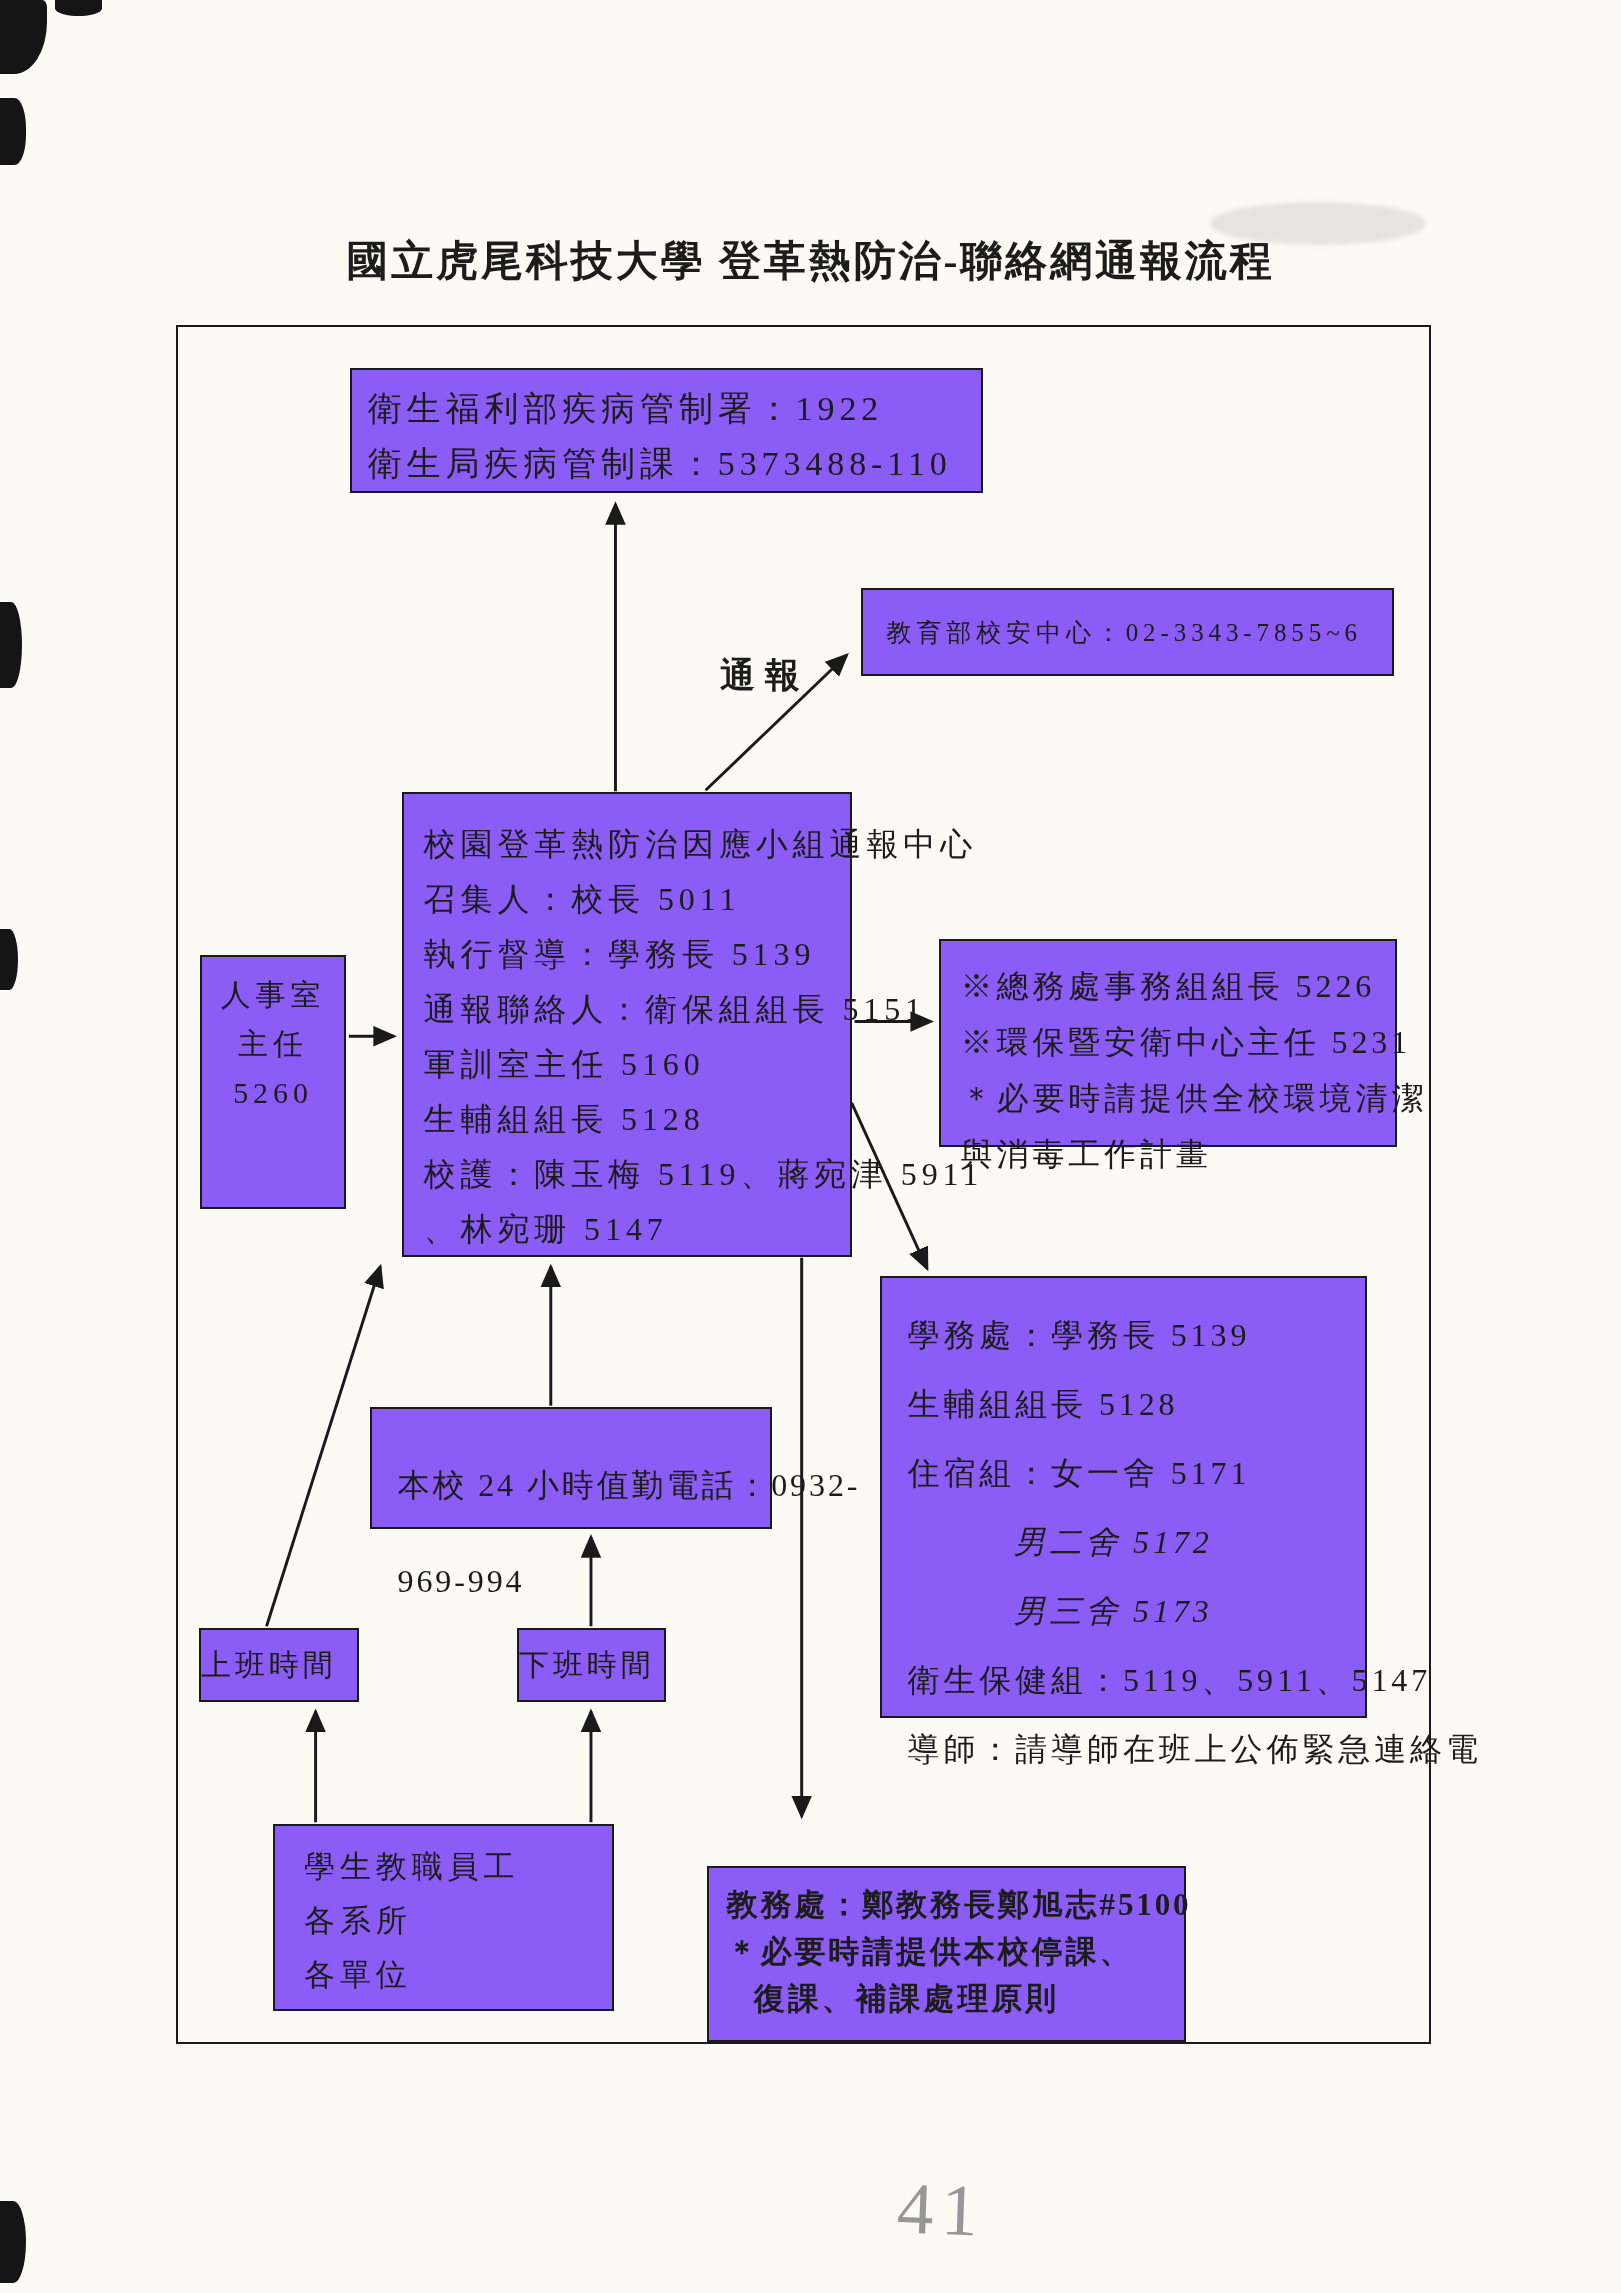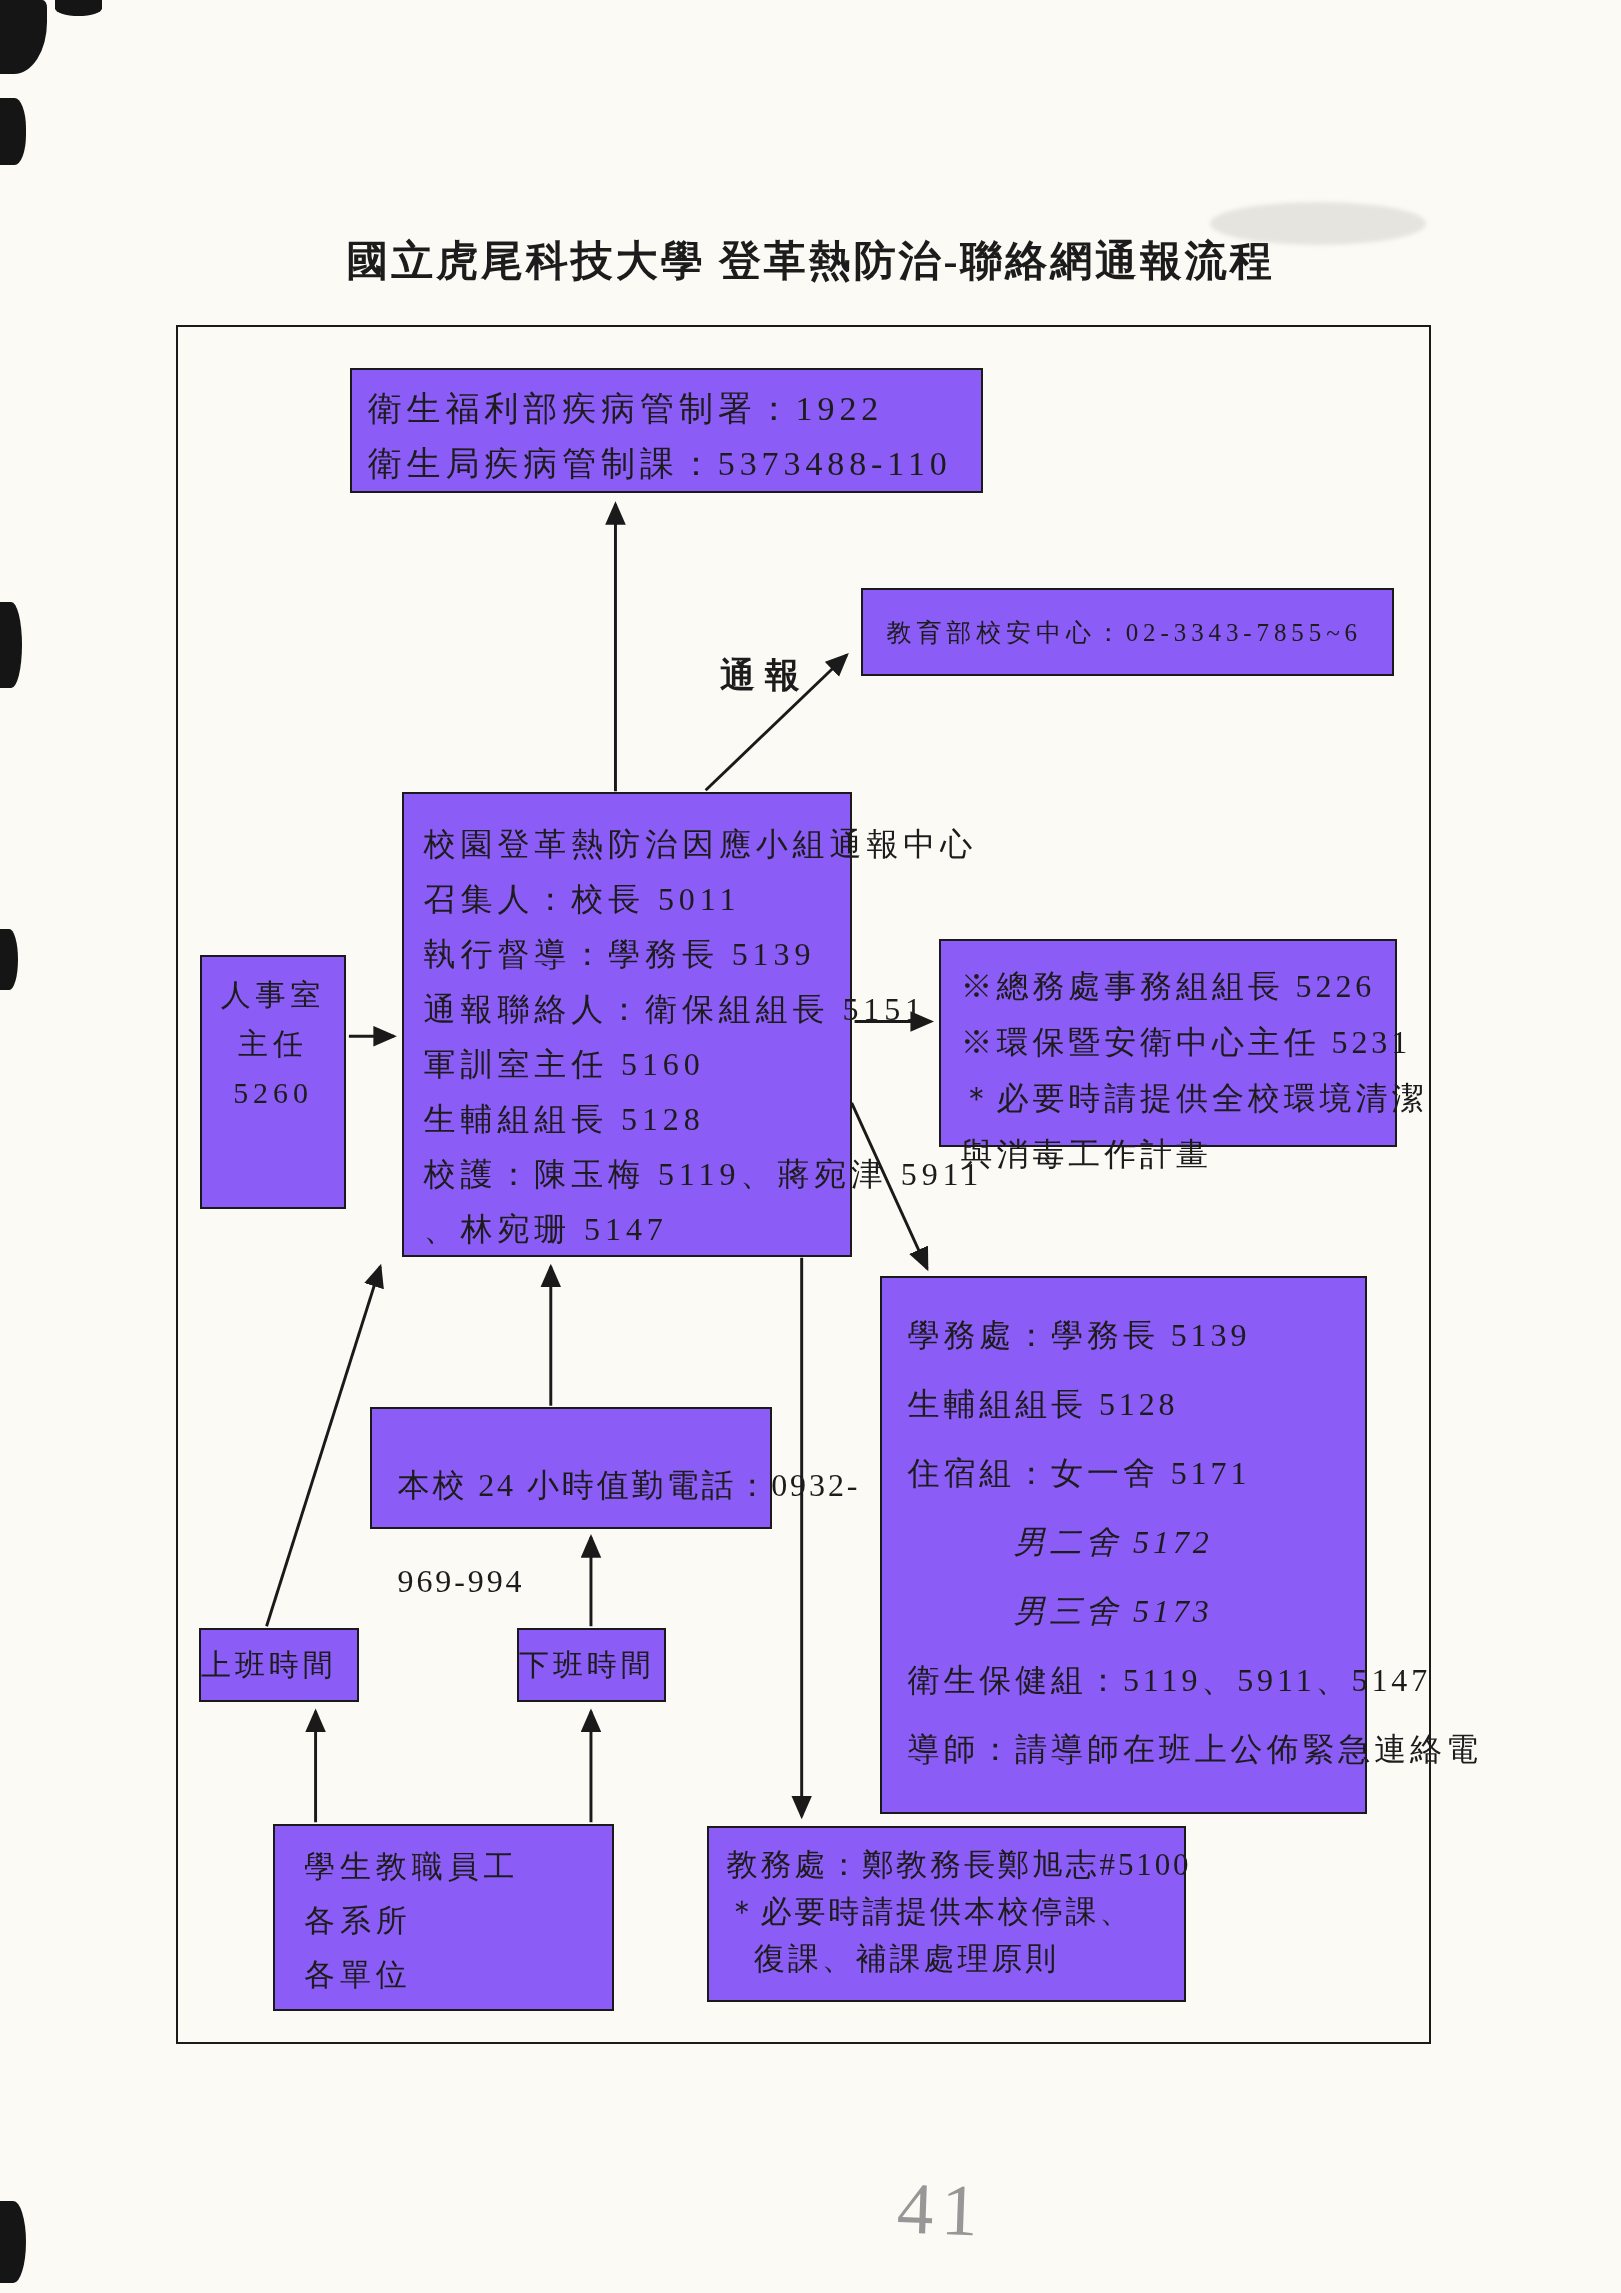--- a/index.html
+++ b/index.html
@@ -30,36 +30,36 @@
 
   .center{left:402px;top:792px;width:450px;height:465px;padding:23.5px 0 0 19.6px;}
   .center .bl{height:55px;}
 
   .personnel{left:200px;top:955px;width:146px;height:254px;padding-top:13.7px;text-align:center;}
   .personnel .bl{height:49px;justify-content:center;font-size:30px;}
 
   .affairs{left:939px;top:939px;width:458px;height:208px;padding:17.6px 0 0 19.6px;}
   .affairs .bl{height:56px;letter-spacing:3.9px;}
 
-  .sa{left:880px;top:1276px;width:487px;height:538px;padding:23.5px 0 0 25.5px;}
+  .sa{left:880px;top:1276px;width:487px;height:442px;padding:23.5px 0 0 25.5px;}
   .sa .bl{height:69px;letter-spacing:3.9px;}
   .sa .indent{padding-left:106px;font-style:italic;}
 
   .duty{left:370px;top:1407px;width:402px;height:122px;padding:7.8px 0 0 25.5px;}
   .duty .bl{height:51px;letter-spacing:2.9px;margin-top:44px;}
 
   .hours{display:flex;align-items:center;justify-content:flex-start;}
   .work{left:199px;top:1628px;width:160px;height:74px;}
   .off{left:517px;top:1628px;width:149px;height:74px;}
   .hours .bl{font-size:30px;letter-spacing:3.9px;}
 
   .students{left:273px;top:1824px;width:341px;height:187px;padding:13.7px 0 0 29px;}
   .students .bl{height:54px;font-size:31px;}
 
-  .academic{left:707px;top:1826px;width:479px;height:176px;padding:13.7px 0 0 17.6px;}
+  .academic{left:707px;top:1866px;width:479px;height:176px;padding:13.7px 0 0 17.6px;font-weight:bold;}
   .academic .bl{height:47px;font-size:31px;letter-spacing:2.9px;}
   .academic .indent{padding-left:27.4px;}
 
   .report-label{
     position:absolute;left:720px;top:652px;
     font-size:35px;letter-spacing:9.8px;font-weight:600;
   }
   .pagenum{
     position:absolute;left:897px;top:2168px;
     font-size:73px;color:#979797;transform:rotate(2deg);

